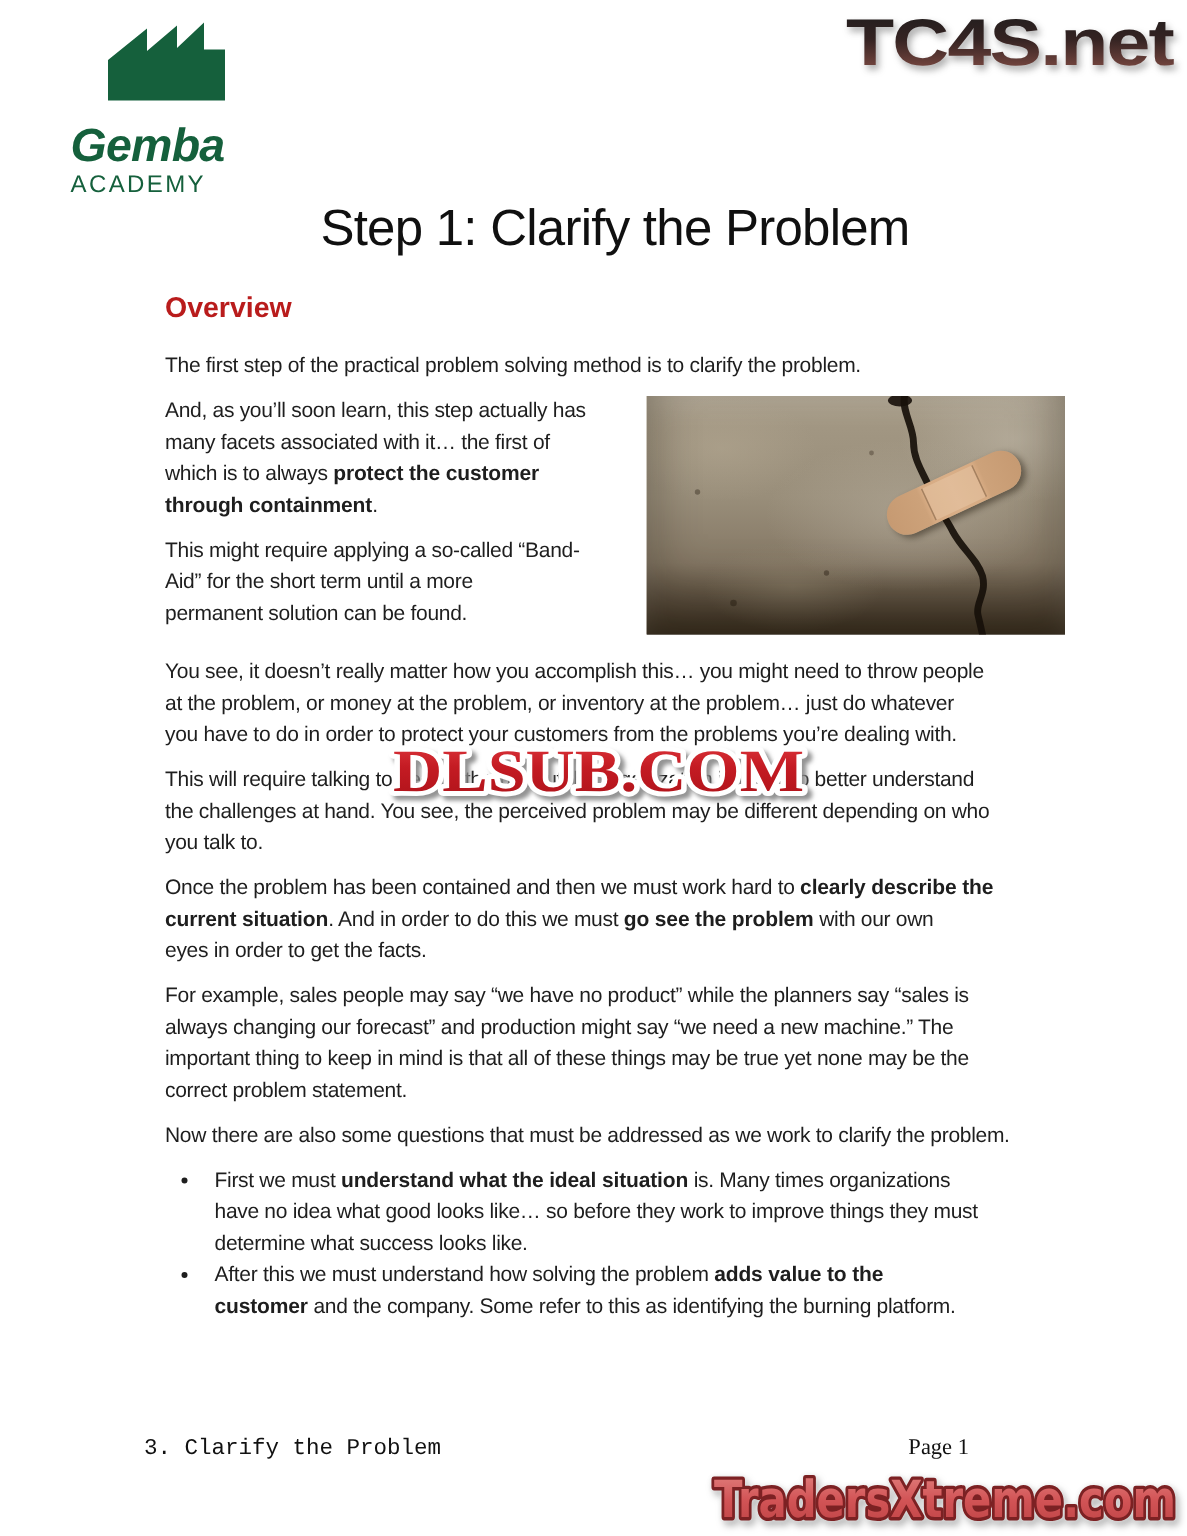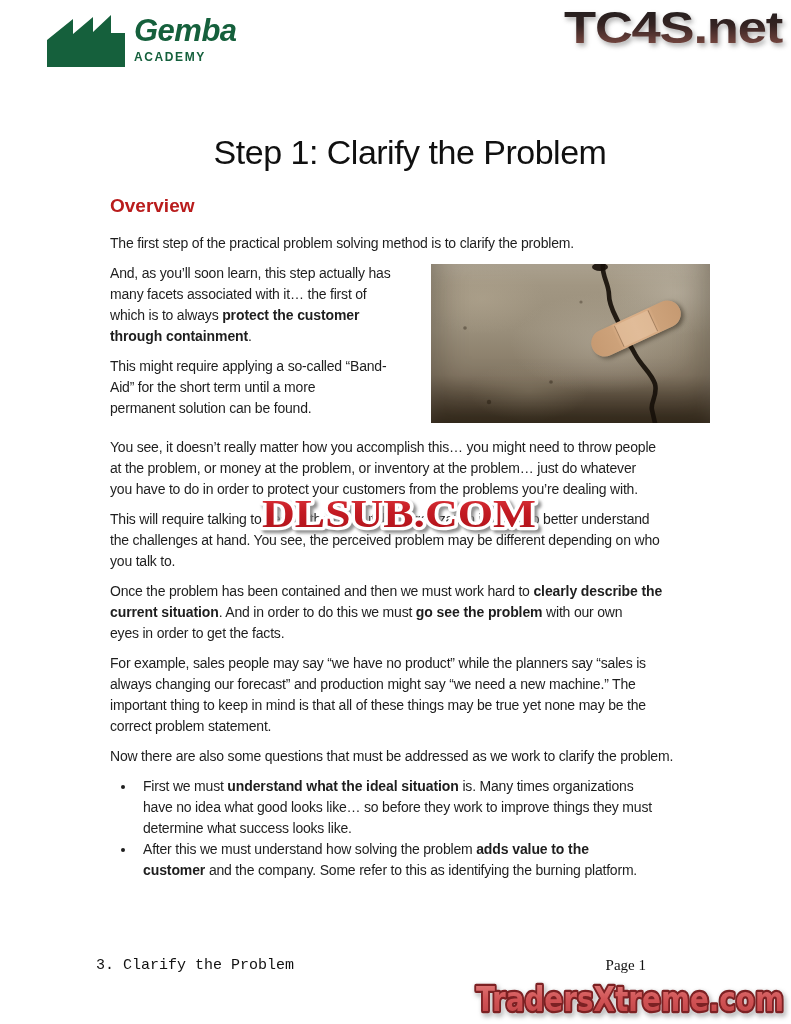--- a/index.html
+++ b/index.html
@@ -8,29 +8,29 @@
     position: relative;
     width: 791px; height: 1024px;
     margin: 0 auto;
     background: #ffffff;
     overflow: hidden;
     font-family: "Liberation Sans", sans-serif;
     color: #1e1e1e;
   }
 
   
-  .logo { position:absolute; left:47px; top:11px; display:flex; align-items:flex-end; gap:9px; }
+  .logo { position:absolute; left:47px; top:11px; display:flex; align-items:flex-end; gap:9px;flex-direction:column; }
   .logo svg { display:block; }
   .logo-text { display:flex; flex-direction:column; padding-top:3px; }
   .logo-name {
     font-size:31px; font-weight:bold; font-style:italic;
     color:#15603c; line-height:31px; letter-spacing:-0.5px;
   }
   .logo-sub {
-    font-size:12px; font-weight:bold; color:#15603c;
+    font-size:16px; font-weight:normal; color:#15603c;
     letter-spacing:1.6px; line-height:23px;
   }
 
   .wm-top { position:absolute; left:556px; top:0px; }
   .wm-center { position:absolute; left:252px; top:490px; z-index:6; }
   .wm-bottom { position:absolute; right:0px; top:974px; z-index:6; }
 
   
   .content { position:absolute; left:94px; top:132px; width:600px;margin-left:16px; }
   h1.doc-title {

